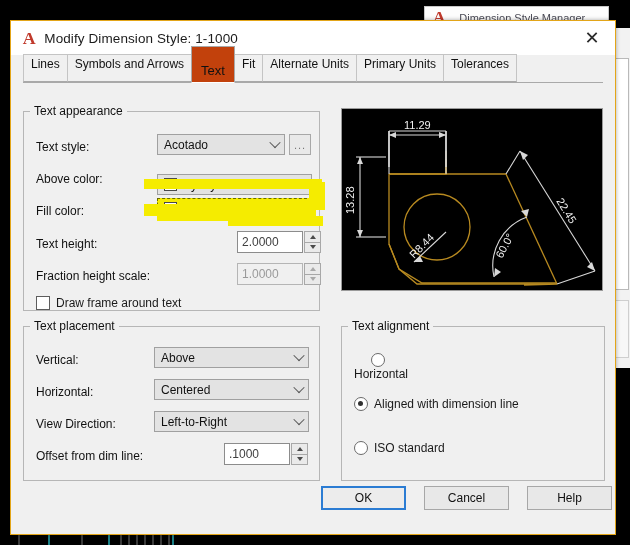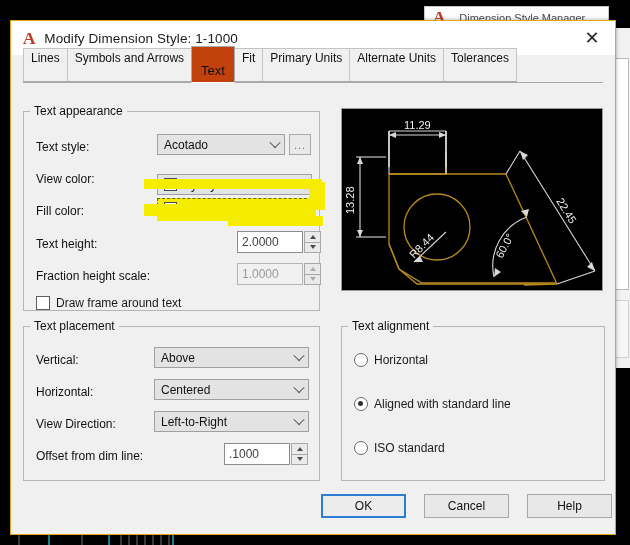--- a/index.html
+++ b/index.html
@@ -41,21 +41,21 @@
   #close-btn{
     margin-left:auto;width:46px;height:34px;display:flex;align-items:center;justify-content:center;
     font-size:18px;color:#2b2b2b;cursor:default;
   }
   
   #tabstrip{
     position:relative;height:22px;margin:6px 0 0 12px;display:flex;align-items:flex-end;
     border-bottom:1px solid #a9a9a9;width:580px;box-sizing:border-box;
   }
   .tab{
-    padding:2px 7px 15px 7px;font-size:12px;color:#111;background:#f0f0f0;
+    padding:2px 7px 9px 7px;font-size:12px;color:#111;background:#f0f0f0;
     border:1px solid #c4c4c4;border-bottom:1px solid #a9a9a9;margin-right:-1px;
     line-height:15px;white-space:nowrap;position:relative;top:0;
   }
   .tab.active{
     background:#c2410c;border:1px solid #a9a9a9;border-bottom:1px solid #fff;
     padding:16px 9px 4px 9px;font-size:13px;top:0;z-index:3;margin-bottom:-1px;
   }
   
   #dlg-body{position:absolute;left:12px;top:83px;width:504px;height:380px;}
   fieldset.grp{
@@ -116,21 +116,21 @@
   .rdo{
     width:12px;height:12px;border-radius:50%;background:#fff;border:1px solid #6a6a6a;
     margin-right:6px;flex:none;position:relative;
   }
   .rdo.on::after{
     content:"";position:absolute;left:2.5px;top:2.5px;width:5px;height:5px;border-radius:50%;background:#303030;
   }
   
   .hl{position:absolute;background:#f5ec00;pointer-events:none;}
   
-  #footer{position:absolute;left:0;right:0;bottom:4px;height:46px;}
+  #footer{position:absolute;left:0;right:0;bottom:12px;height:46px;}
   .dlgbtn{
     position:absolute;top:10px;height:24px;width:85px;background:#e8e8e8;border:1px solid #a7a7a7;
     font-family:"Liberation Sans",sans-serif;font-size:12px;color:#111;
     display:flex;align-items:center;justify-content:center;box-sizing:border-box;
   }
   .dlgbtn.focus{border:2px solid #2b7cd3;background:#ececec;}
 </style>
 </head>
 <body>
 
@@ -168,43 +168,43 @@
     <span class="acad-a">A</span>
     <span id="title-text">Modify Dimension Style: 1-1000</span>
     <div id="close-btn">✕</div>
   </div>
 
   <div id="tabstrip">
     <div class="tab">Lines</div>
     <div class="tab">Symbols and Arrows</div>
     <div class="tab active">Text</div>
     <div class="tab">Fit</div>
+    <div class="tab">Alternate Units</div>
     <div class="tab">Primary Units</div>
-    <div class="tab">Alternate Units</div>
     <div class="tab">Tolerances</div>
   </div>
 
   <div id="dlg-body">
 
     <fieldset class="grp" id="grp-appearance">
       <legend>Text appearance</legend>
 
       <div class="row" style="top:18px;">
         <span class="lbl">Text style:</span>
       </div>
       <div class="ctrl" style="left:133px;top:16px;display:flex;gap:4px;">
         <div class="fauxsel" style="width:128px;">
           <span>Acotado</span>
           <span class="chev"></span>
         </div>
         <div class="btn-ellipsis">...</div>
       </div>
 
       <div class="row" style="top:50px;">
-        <span class="lbl">View color:</span>
+        <span class="lbl">Above color:</span>
       </div>
       <div class="ctrl" style="left:133px;top:56px;text-align:right;">
         <div class="fauxsel" style="width:155px;">
           <span class="swatch"></span>
           <span>ByLayer</span>
           <span class="chev"></span>
         </div>
       </div>
 
       <div class="row" style="top:82px;">
@@ -305,28 +305,28 @@
                 <span class="ar dn"></span>
               </div>
           </div>
         </div>
       </div>
     </fieldset>
 
     <fieldset class="grp" id="grp-alignment">
       <legend>Text alignment</legend>
 
-      <div class="radio-row" style="left:12px;top:20px;">
+      <div class="radio-row" style="left:12px;top:20px;flex-direction:column;">
         <span class="rdo"></span>
         <span class="lbl">Horizontal</span>
       </div>
 
       <div class="radio-row" style="left:12px;top:64px;">
         <span class="rdo on"></span>
-        <span class="lbl">Aligned with standard line</span>
+        <span class="lbl">Aligned with dimension line</span>
       </div>
 
       <div class="radio-row" style="left:12px;top:108px;">
         <span class="rdo"></span>
         <span class="lbl">ISO standard</span>
       </div>
     </fieldset>
 
     <div id="preview">
       <svg width="262" height="183" viewBox="0 0 262 183">

